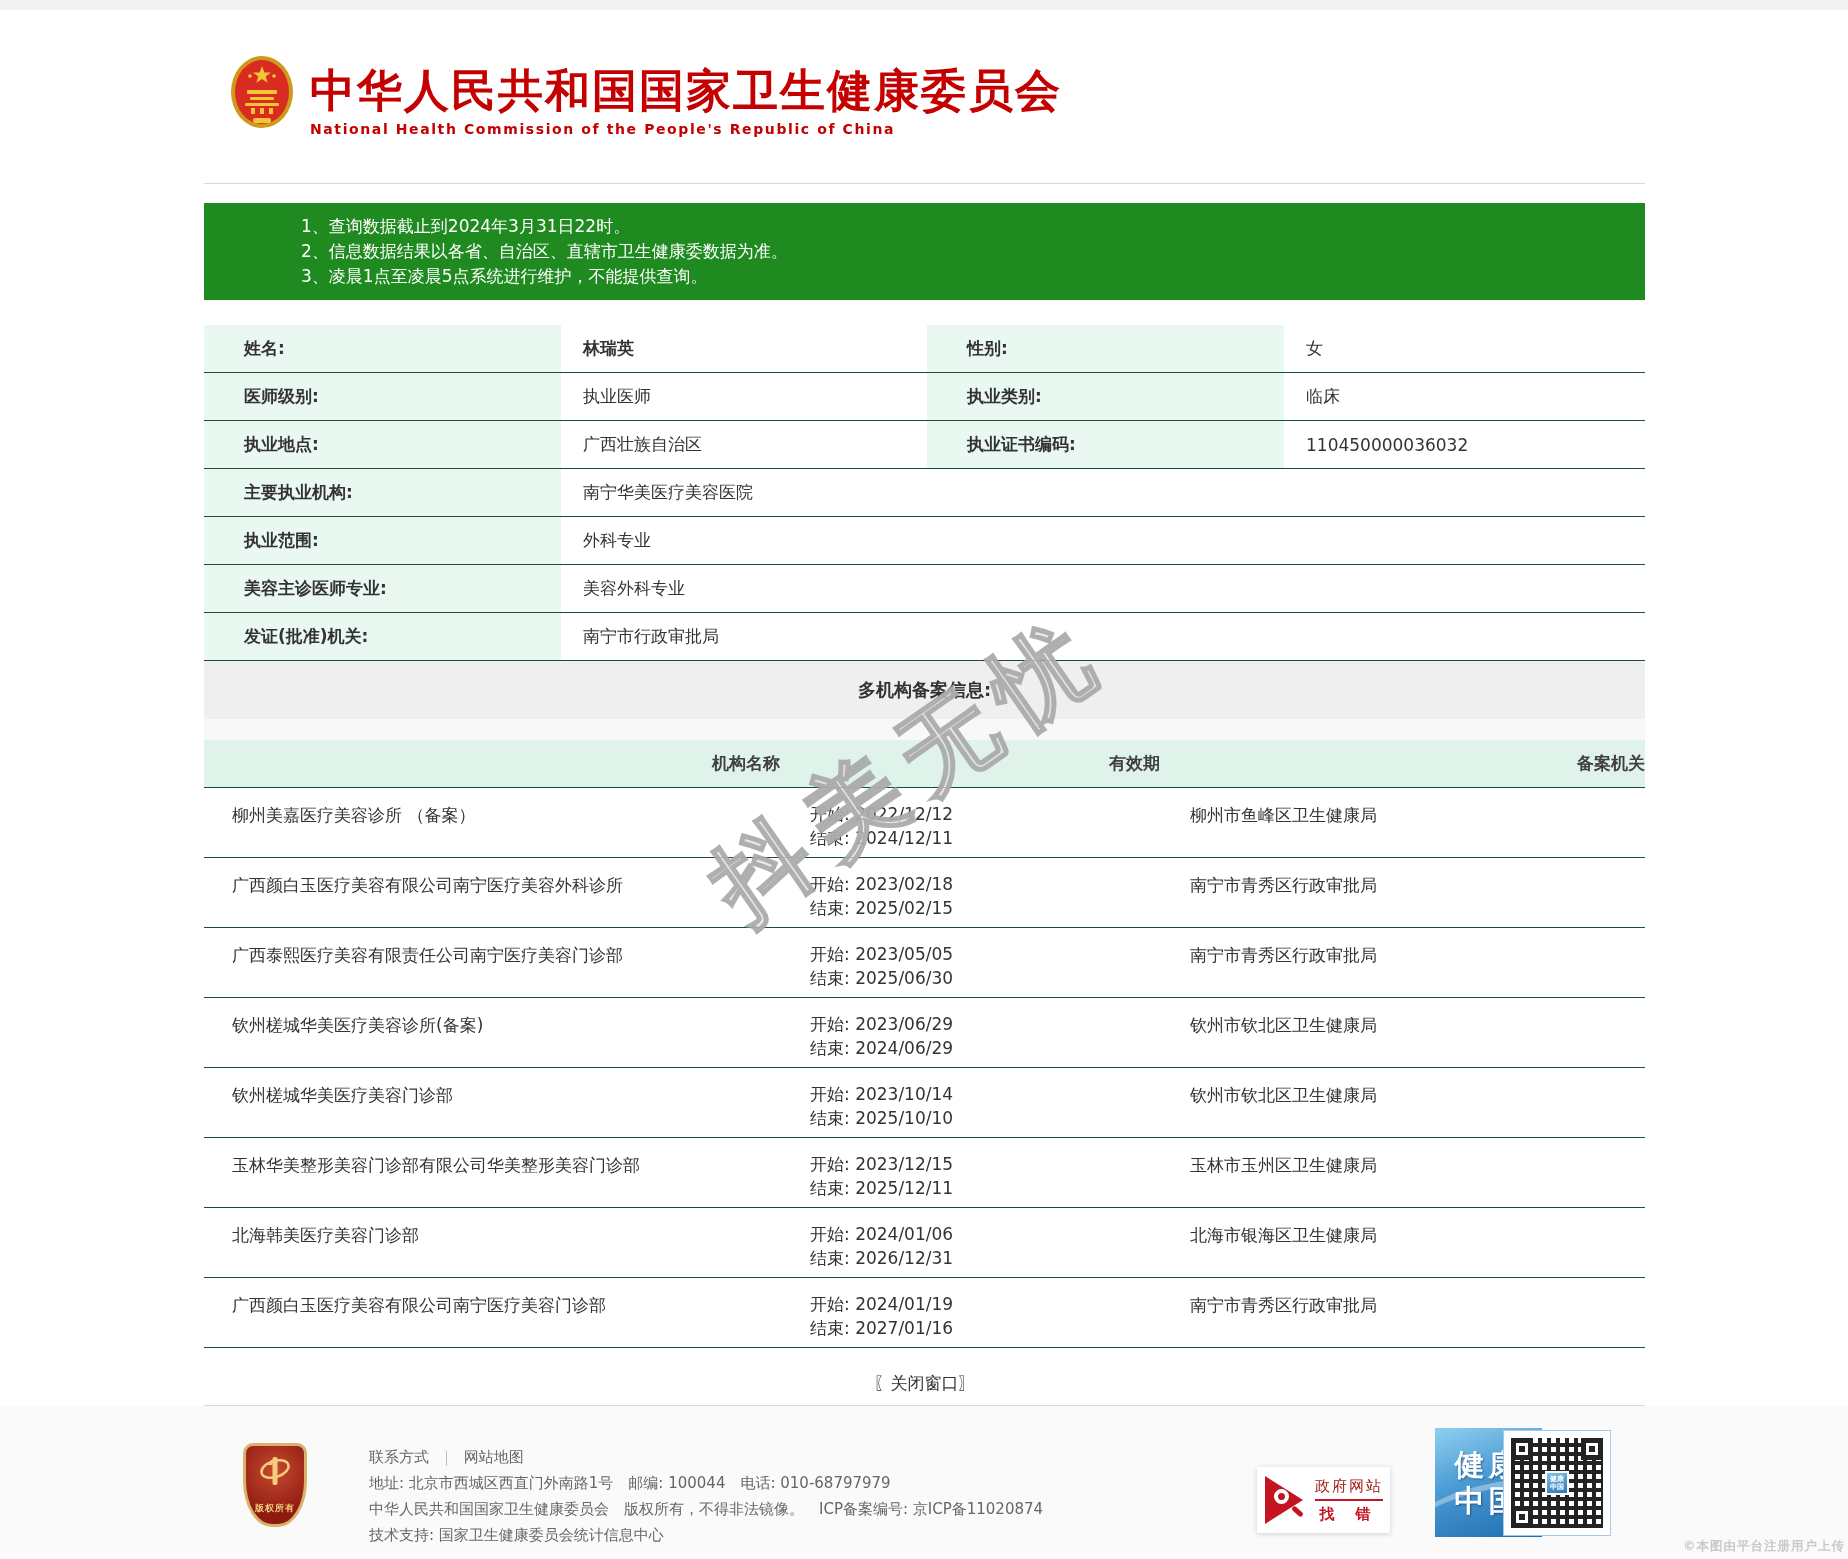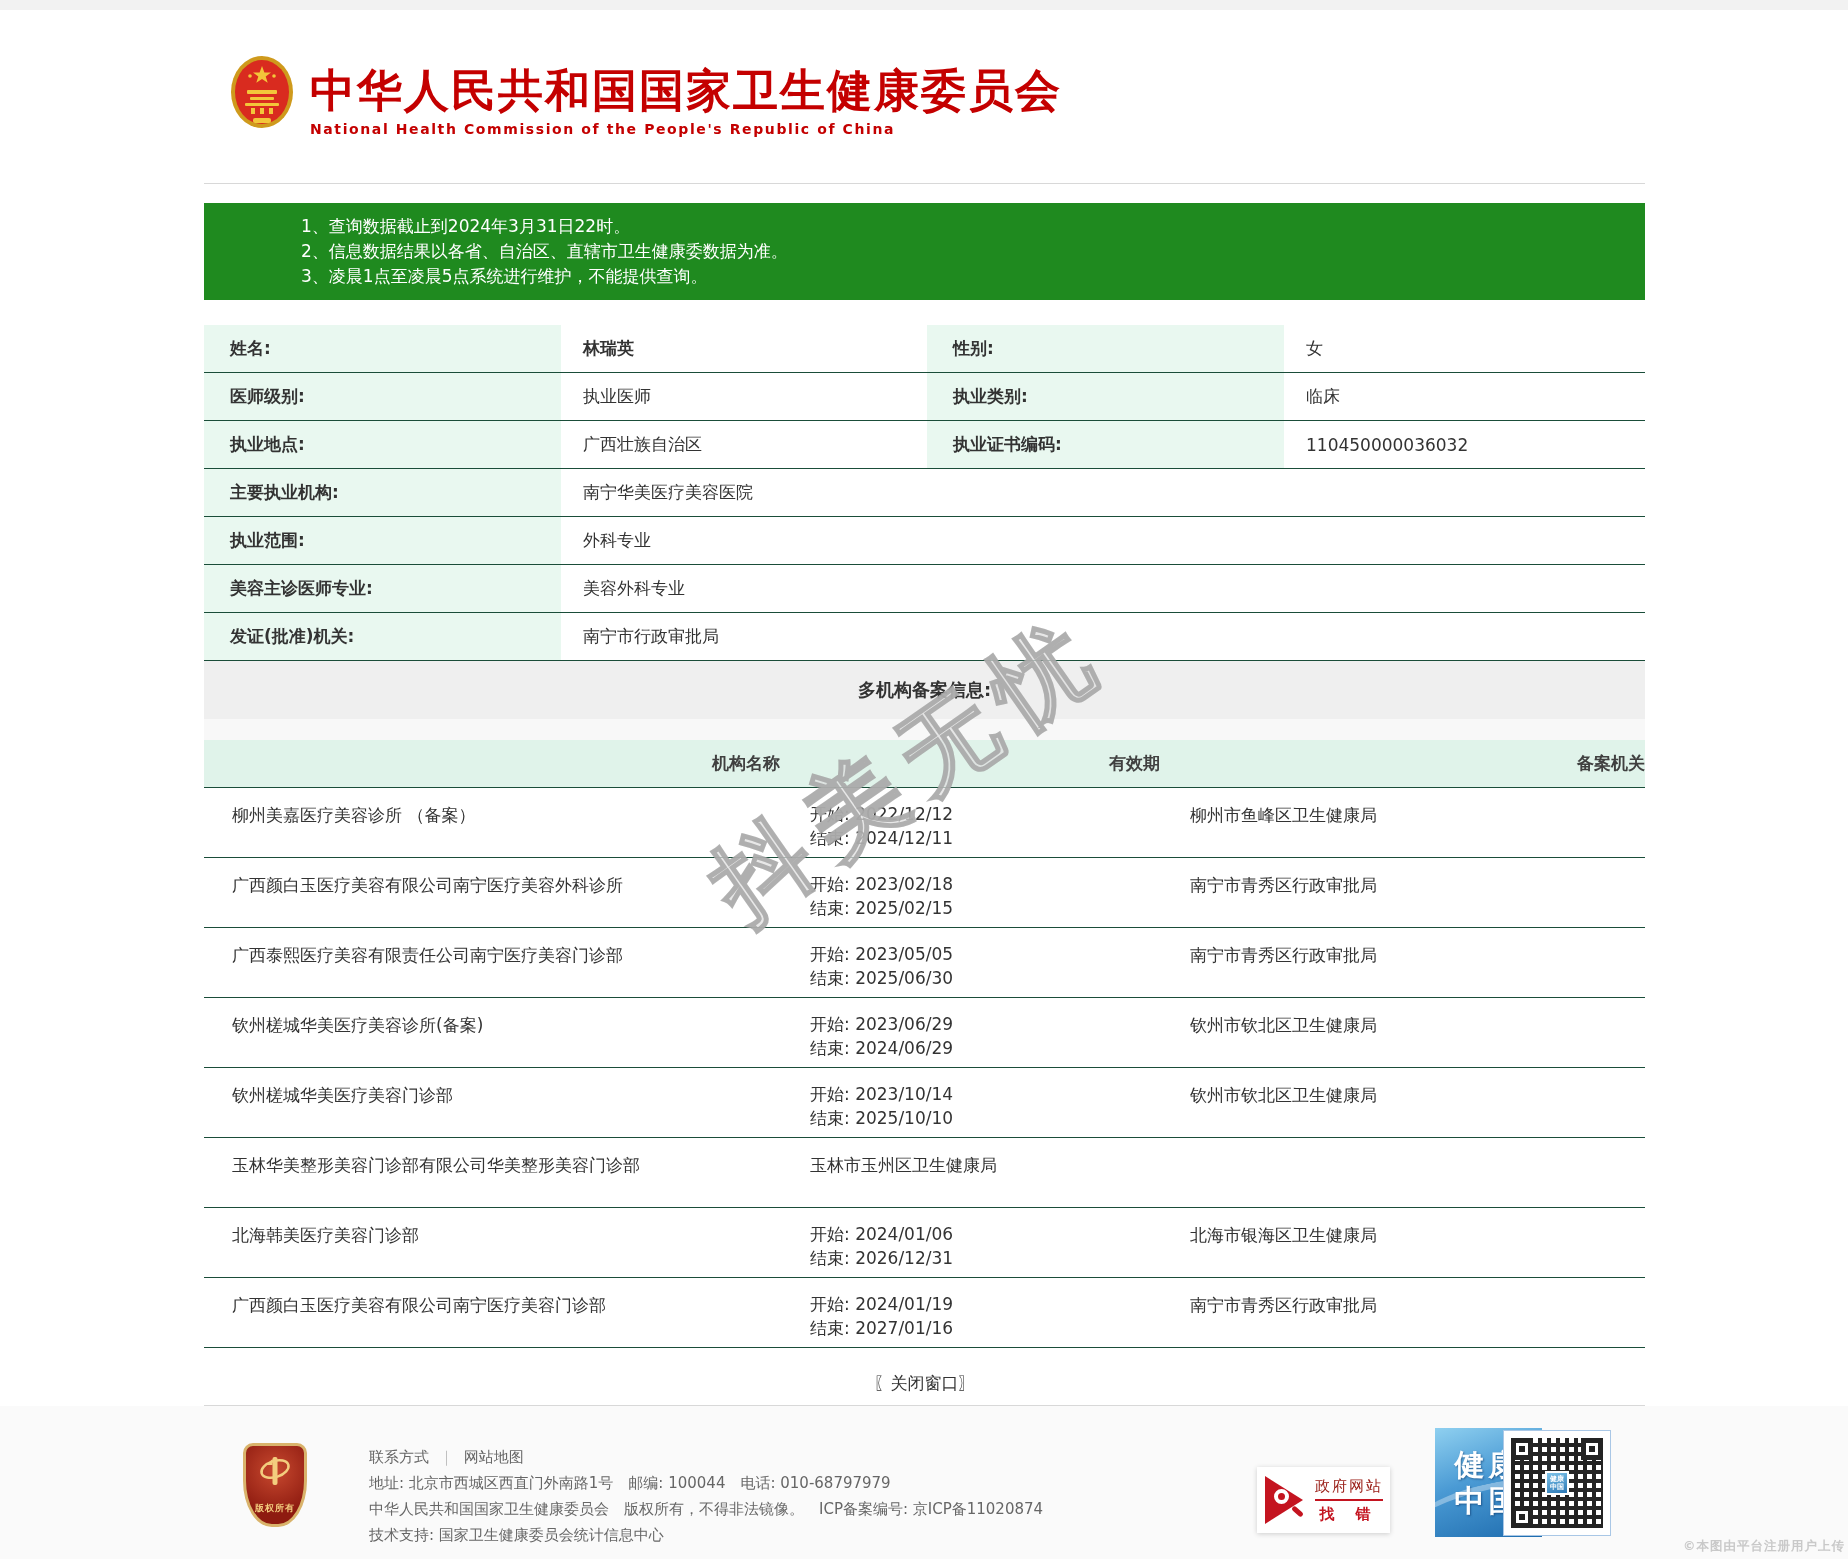--- a/index.html
+++ b/index.html
@@ -24,21 +24,21 @@
   .notice { position:absolute; left:204px; top:203px; width:1441px; height:97px;
     background:#1f8a1f; color:#fff; padding:11px 20px 0 97px; font-size:17px; line-height:25px; }
   .notice div { white-space:nowrap; }
 
   
   .info-table { position:absolute; left:204px; top:325px; width:1441px; }
   .irow { display:grid; column-gap:4px; height:48px; border-bottom:1px solid #1a4d39; background:#fff; }
   .irow4 { grid-template-columns:357px 358px 357px 357px; }
   .irow2 { grid-template-columns:357px 1080px; }
   .cell { display:flex; align-items:center; font-size:17px; color:#333; background:#fff; padding-left:18px; }
-  .cell.label { background:#e9f8f0; font-weight:bold; padding-left:26px; }
+  .cell.label { background:#e9f8f0; font-weight:bold; padding-left:40px; }
   .cell.strong { font-weight:bold; }
 
   
   .section-band { position:absolute; left:204px; top:661px; width:1441px; height:58px; background:#efefef;
     display:flex; align-items:center; justify-content:center; font-size:18px; font-weight:bold; color:#333; }
   .section-gap { position:absolute; left:204px; top:719px; width:1441px; height:21px; background:#f8f8f8; }
 
   
   .records { position:absolute; left:204px; top:740px; width:1441px; }
   .rheader { display:grid; grid-template-columns:576px 380px 485px; height:48px; background:#e0f3ea;
@@ -232,20 +232,24 @@
   <div class="rrow">
     <div class="rname">钦州槎城华美医疗美容门诊部</div>
     <div class="rvalid">
       <div>开始: 2023/10/14</div>
       <div>结束: 2025/10/10</div>
     </div>
     <div class="ragency">钦州市钦北区卫生健康局</div>
   </div>
   <div class="rrow">
     <div class="rname">玉林华美整形美容门诊部有限公司华美整形美容门诊部</div>
+    <div class="rvalid">
+      <div>开始: 2023/12/15</div>
+      <div>结束: 2025/12/11</div>
+    </div>
     <div class="ragency">玉林市玉州区卫生健康局</div>
   </div>
   <div class="rrow">
     <div class="rname">北海韩美医疗美容门诊部</div>
     <div class="rvalid">
       <div>开始: 2024/01/06</div>
       <div>结束: 2026/12/31</div>
     </div>
     <div class="ragency">北海市银海区卫生健康局</div>
   </div>

